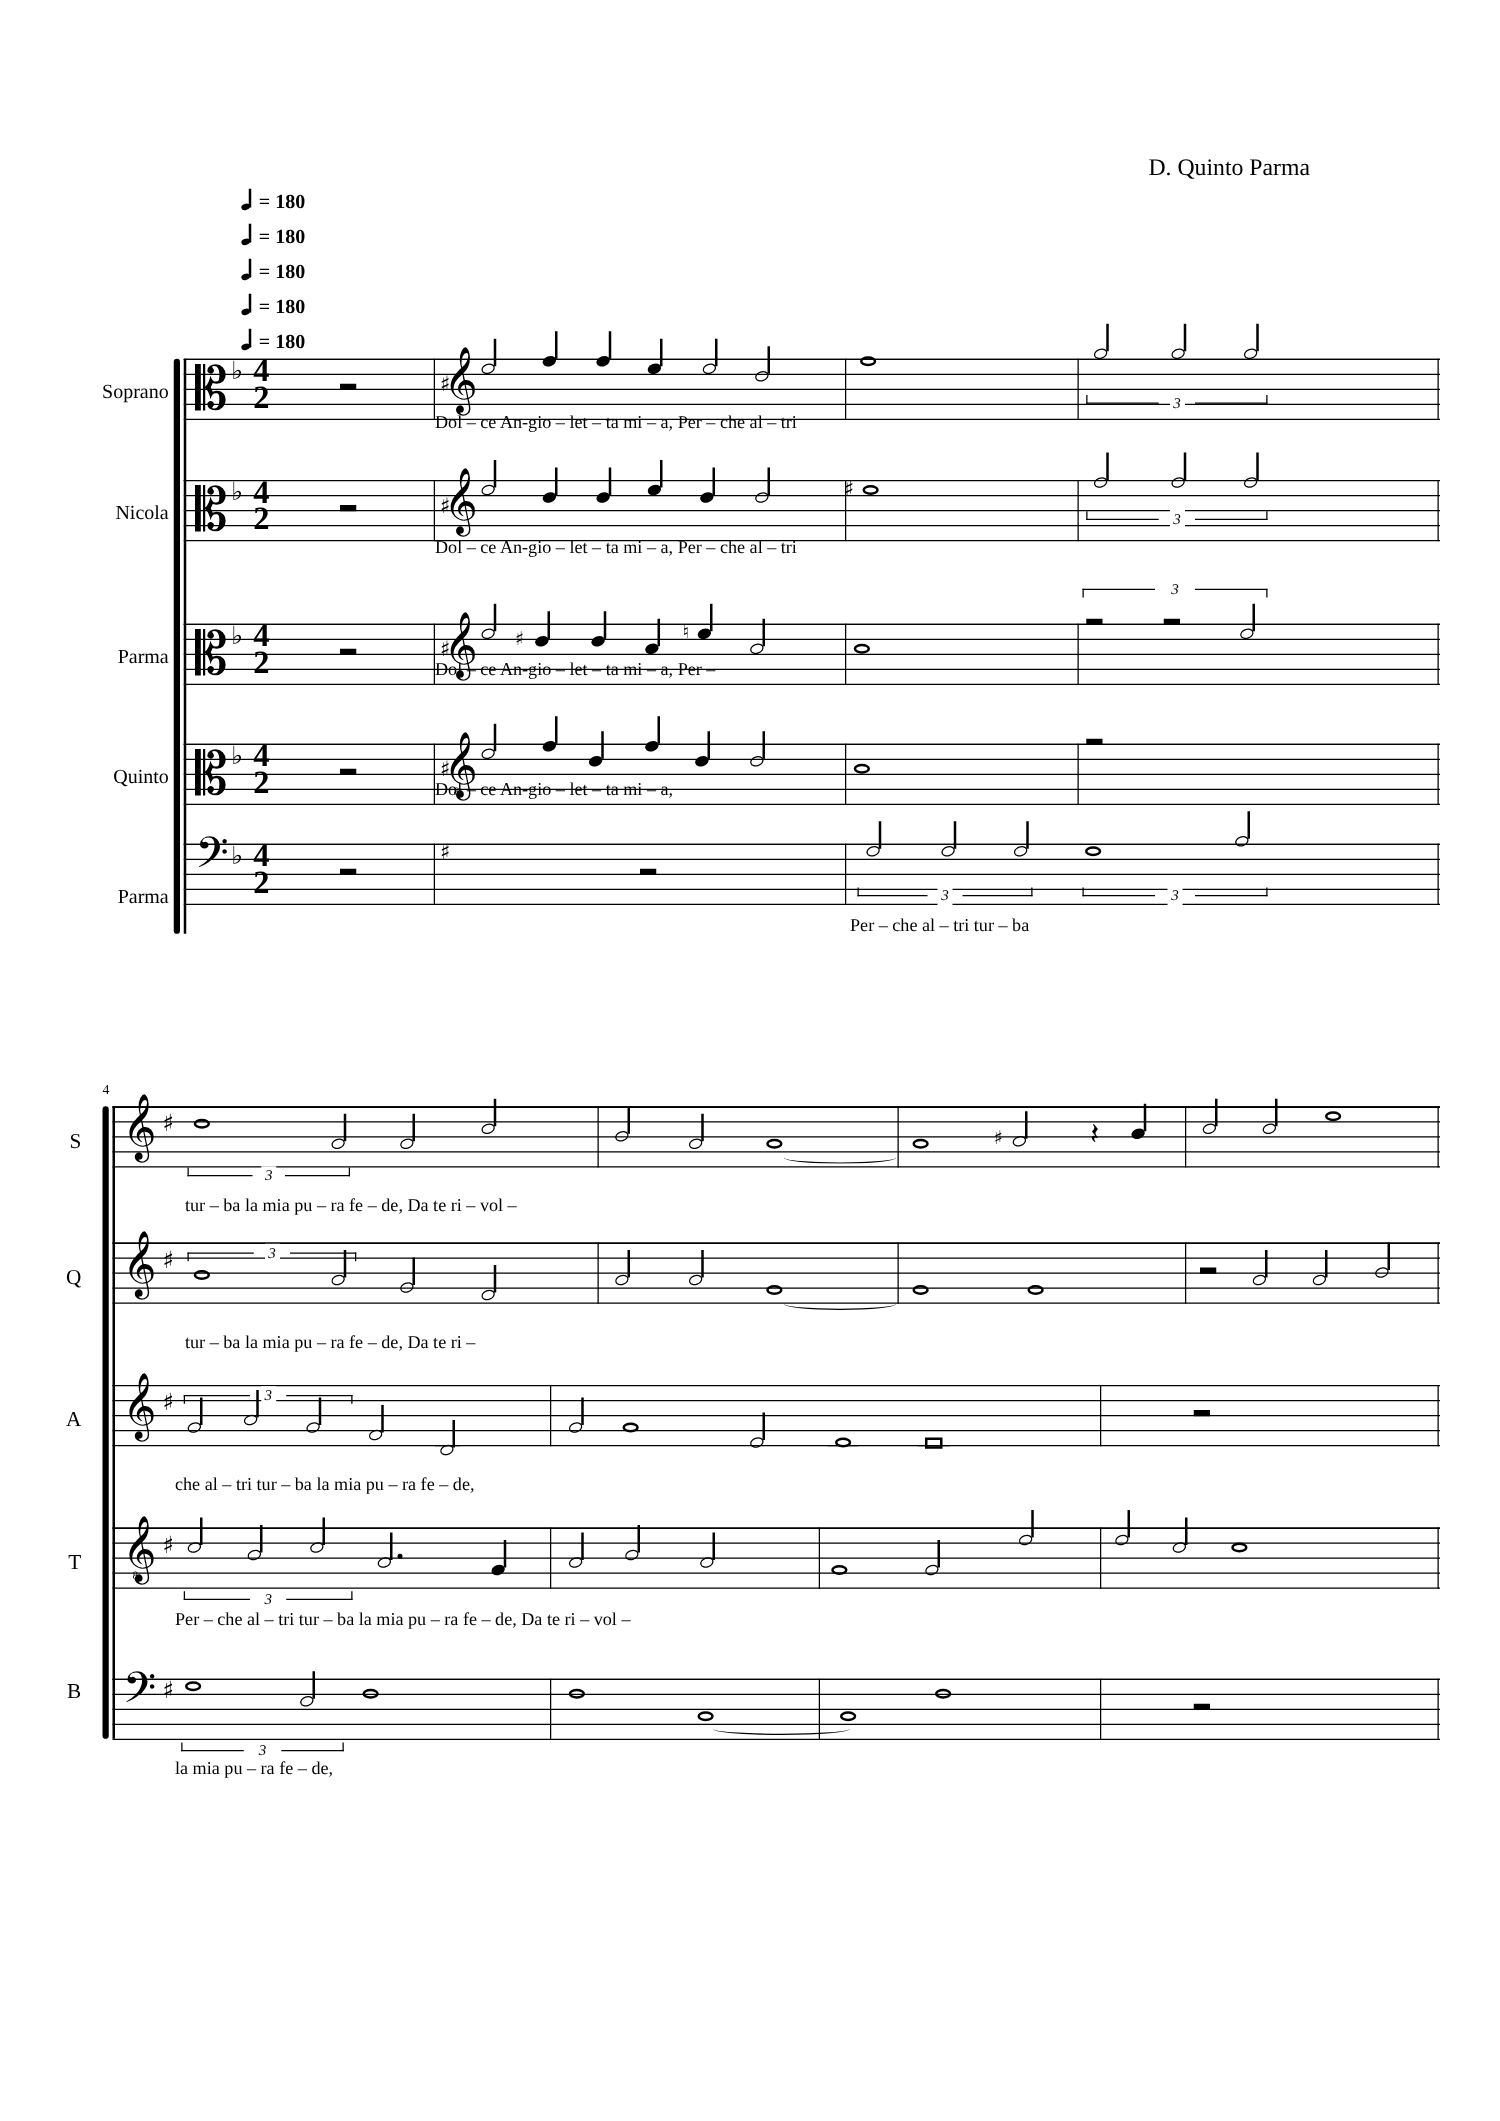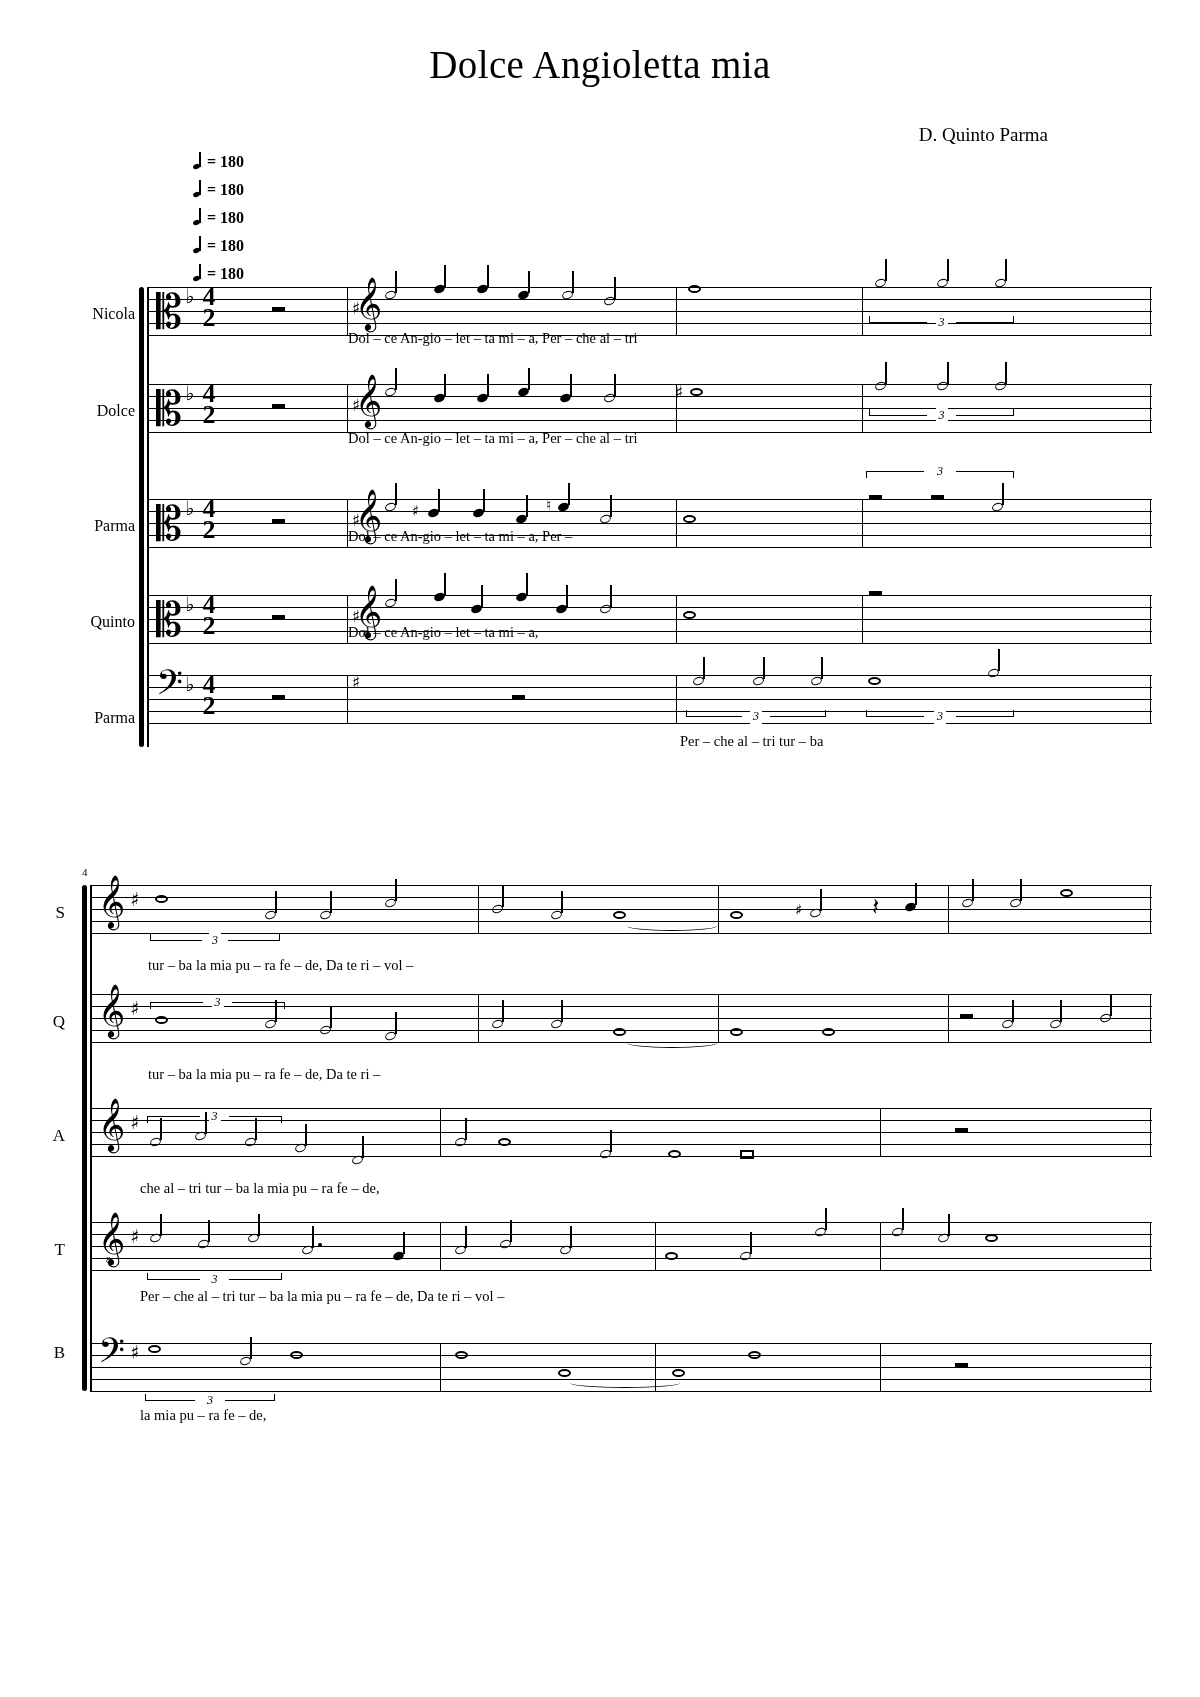--- a/index.html
+++ b/index.html
@@ -241,37 +241,36 @@
     background: #fff;
     padding: 0 3px;
   }
   .tuplet.below .tl, .tuplet.below .tr { top: 5px; }
 </style>
 </head>
 <body>
 
 <div class="page">
 
-  <div class="title">Dolce Angioletta mia</div>
   <div class="composer">D. Quinto Parma</div>
 
   <div class="tempo-block">
     <div class="tempo"><span class="qnote"></span> <span>= 180</span></div>
     <div class="tempo"><span class="qnote"></span> <span>= 180</span></div>
     <div class="tempo"><span class="qnote"></span> <span>= 180</span></div>
     <div class="tempo"><span class="qnote"></span> <span>= 180</span></div>
     <div class="tempo"><span class="qnote"></span> <span>= 180</span></div>
   </div>
 
   <div class="system" style="left:0; top:0;">
 
     <div class="sysbrace" style="left:139px; top:287px; height:460px;"></div>
     <div class="barline" style="left:147px; top:287px; height:460px; width:2px;"></div>
 
-    <div class="partname" style="left:50px; top:305px; width:85px;">Nicola</div>
+    <div class="partname" style="left:50px; top:305px; width:85px;">Soprano</div>
     <div class="staff" style="left:147px; top:287px; width:1005px; height:48px;">
       <div class="sline" style="top:0px;"></div>
         <div class="sline" style="top:12px;"></div>
       <div class="sline" style="top:24px;"></div>
         <div class="sline" style="top:36px;"></div>
       <div class="sline" style="top:48px;"></div>
     </div>
     <div class="clef" style="left:156px; top:288px; font-size:47px;">𝄡</div>
     <div class="accidental" style="left:185px; top:286px; font-size:20px;">♭</div>
     <div class="meter" style="left:198px; top:286px; width:22px;">
@@ -306,21 +305,21 @@
     <div class="stem" style="left:1005px; top:259px; height:22px;"></div>
     <div class="tuplet below" style="left:869px; top:311px; width:145px;">
       <div class="tl"></div>
         <div class="tr"></div>
       <div class="bl" style="left:0; top:11px; width:58px;"></div>
       <div class="br" style="right:0; top:11px; width:58px;"></div>
       <div class="num" style="top:4px;">3</div>
     </div>
     <div class="lyrics" style="left:348px; top:330px;">Dol  –  ce An-gio – let – ta     mi     –     a,            Per – che al – tri</div>
 
-    <div class="partname" style="left:50px; top:402px; width:85px;">Dolce</div>
+    <div class="partname" style="left:50px; top:402px; width:85px;">Nicola</div>
     <div class="staff" style="left:147px; top:384px; width:1005px; height:48px;">
       <div class="sline" style="top:0px;"></div>
         <div class="sline" style="top:12px;"></div>
       <div class="sline" style="top:24px;"></div>
         <div class="sline" style="top:36px;"></div>
       <div class="sline" style="top:48px;"></div>
     </div>
     <div class="clef" style="left:156px; top:385px; font-size:47px;">𝄡</div>
     <div class="accidental" style="left:185px; top:383px; font-size:20px;">♭</div>
     <div class="meter" style="left:198px; top:383px; width:22px;">

